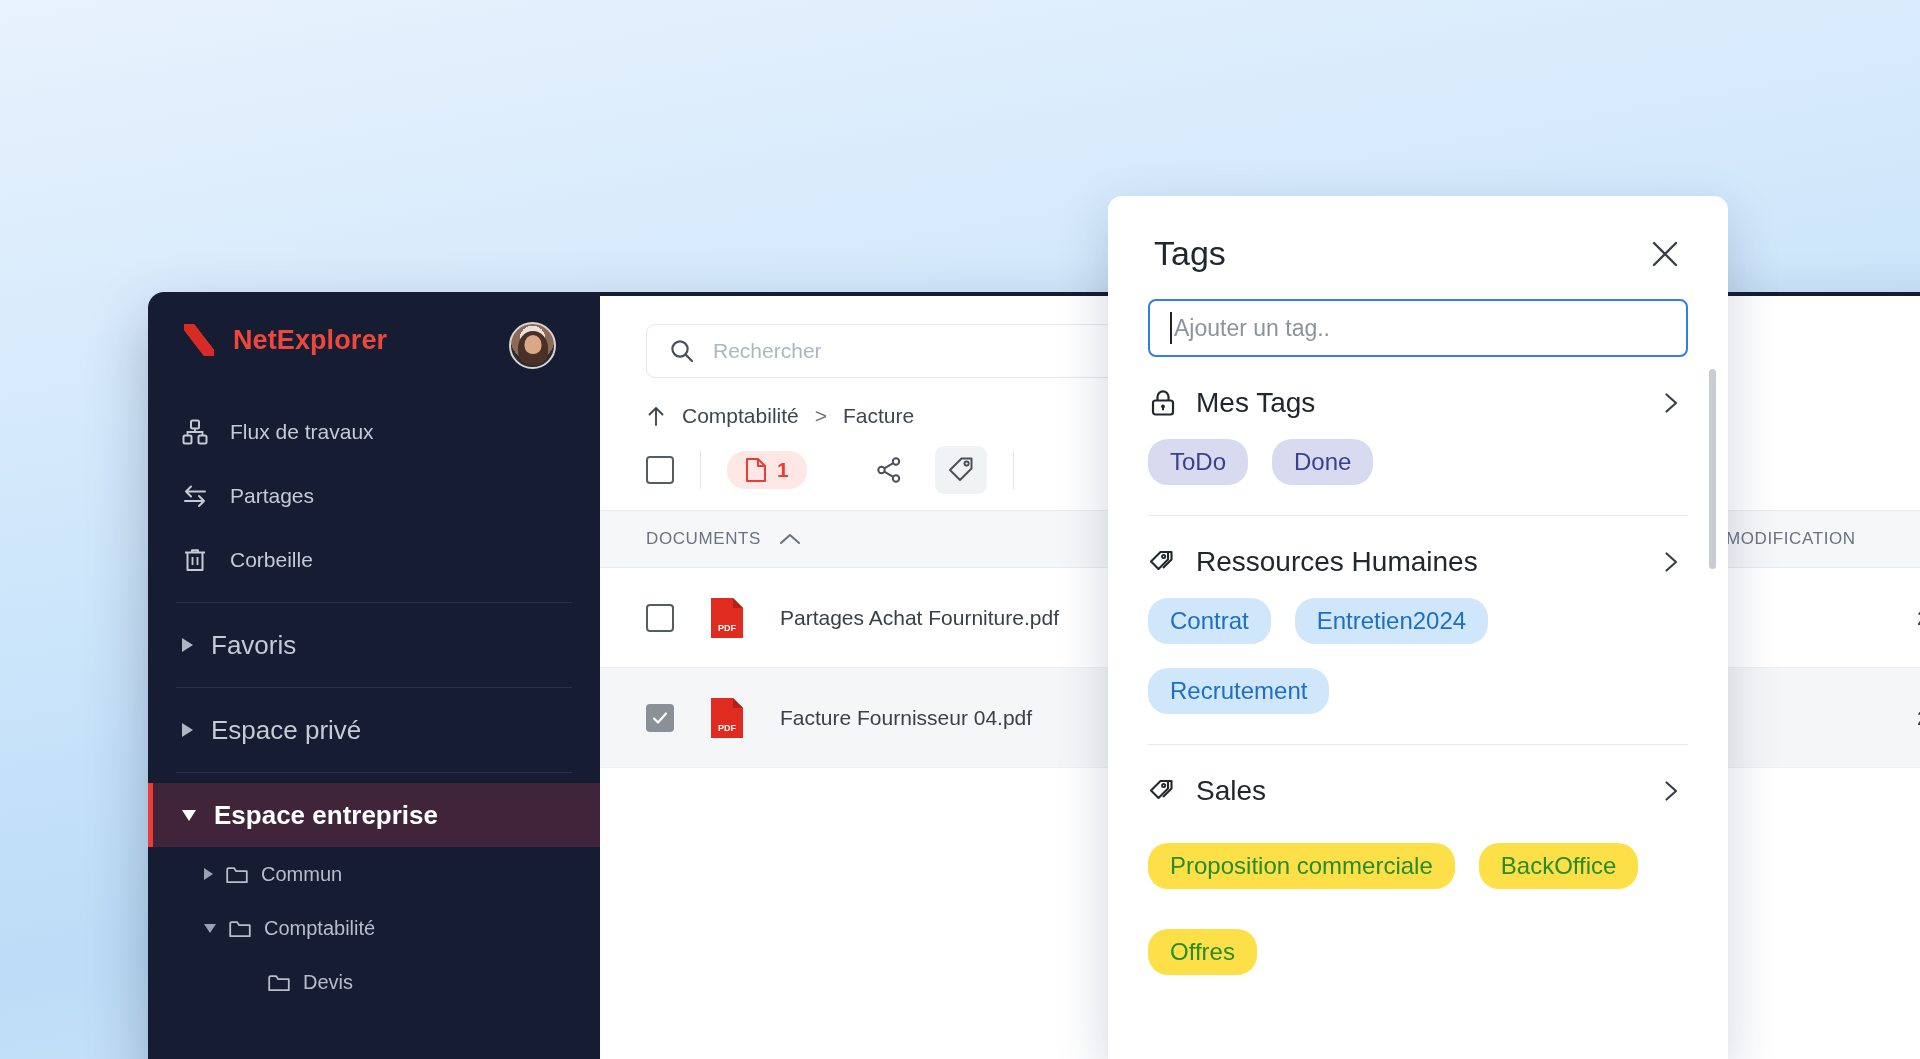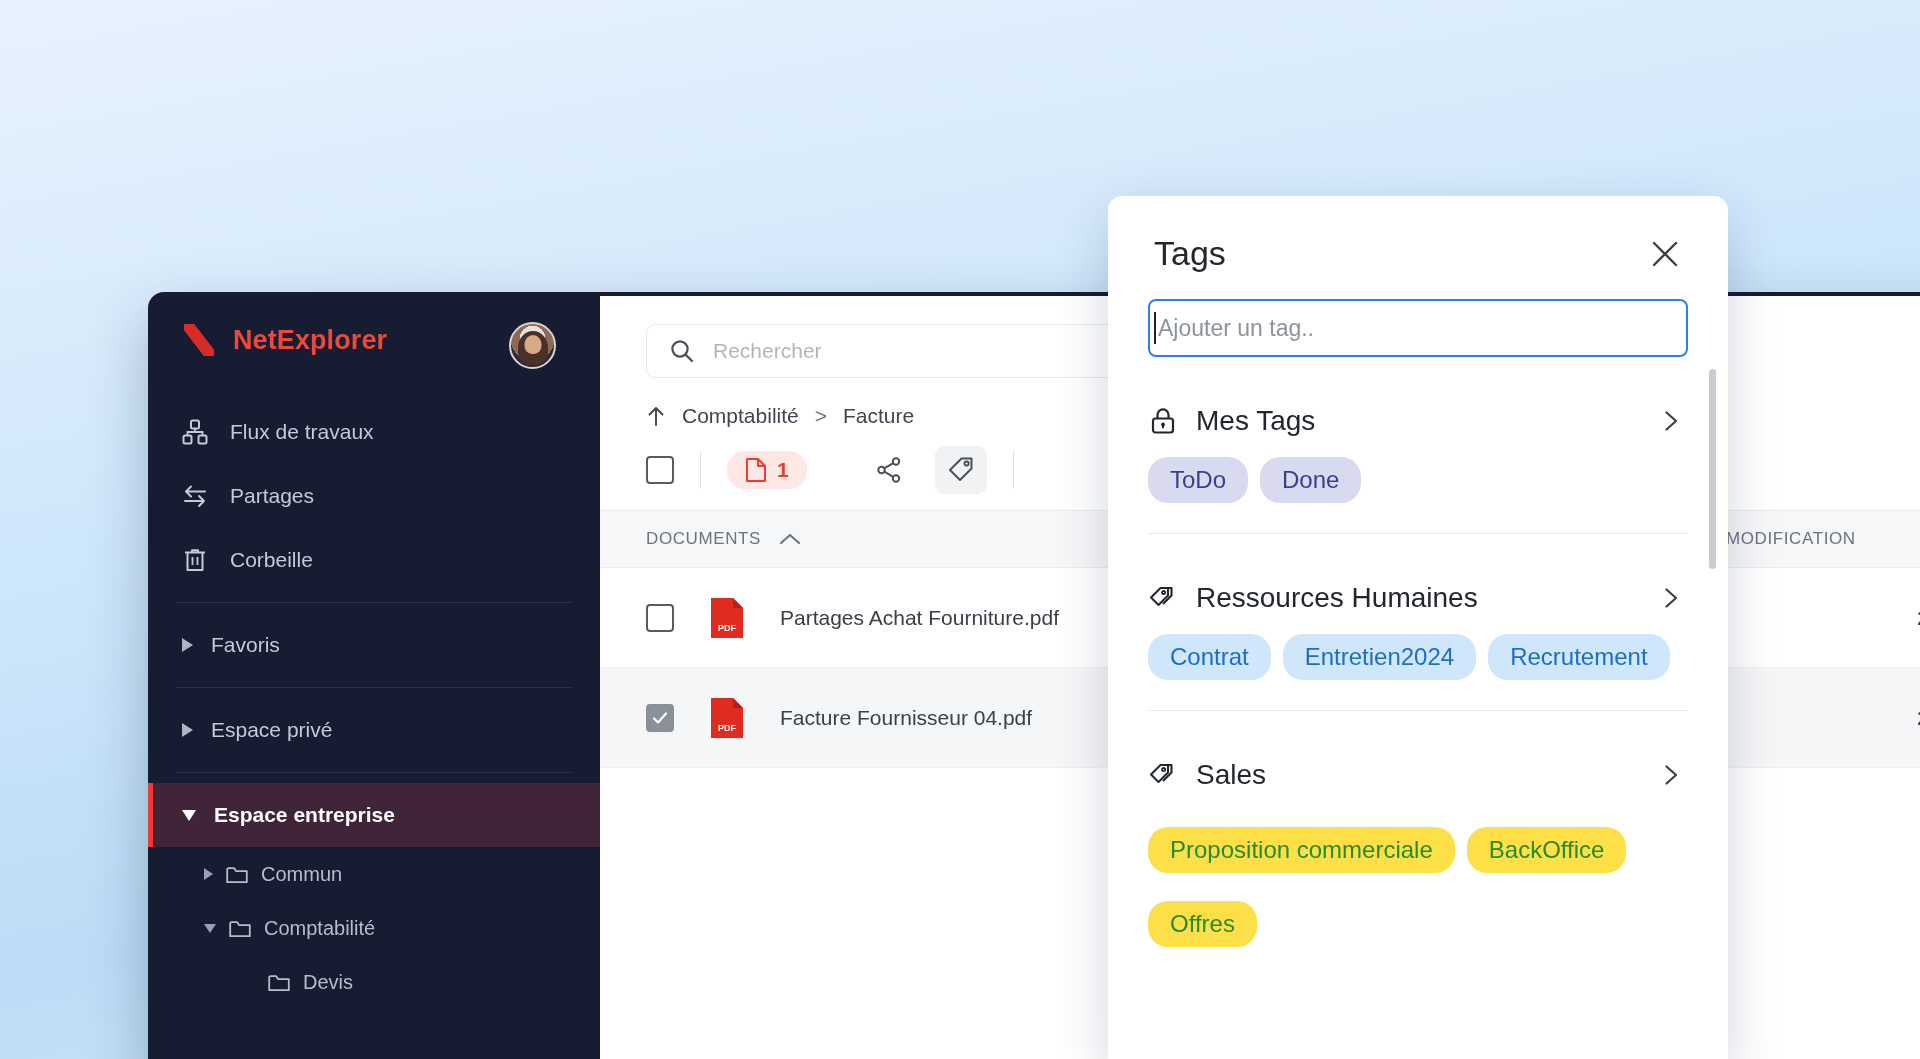--- a/index.html
+++ b/index.html
@@ -68,21 +68,21 @@
     height: 64px; padding: 0 34px;
     font-size: 21px; color:#c4cad6; cursor:pointer;
   }
   .nav-item .nav-ico { width: 26px; height: 26px; flex:0 0 26px; display:block; }
 
   .sep { height:1px; background:#2a3048; margin: 10px 28px; }
 
   .section-item {
     display:flex; align-items:center; gap:18px;
     height: 64px; padding: 0 34px;
-    font-size: 21px; color:#c4cad6; cursor:pointer;
+    font-size: 26px; color:#c4cad6; cursor:pointer;
     position:relative;
   }
   .section-item.active {
     background:#40243a; color:#ffffff; font-weight:600;
   }
   .section-item.active::before{
     content:""; position:absolute; left:0; top:0; bottom:0;
     width:5px; background:#ef3b34;
   }
   .tri { width:0;height:0;border-left:11px solid #aeb5c4;border-top:7px solid transparent;border-bottom:7px solid transparent; }
@@ -175,40 +175,40 @@
   .tp-head{
     display:flex;align-items:center;justify-content:space-between;
     padding: 38px 46px 0 46px;
   }
   .tp-title{ font-size:34px; color:#22262d; font-weight:400; }
   .tp-close{ cursor:pointer; width:34px;height:34px; }
 
   .tp-input-wrap{ padding: 26px 40px 0 40px; }
   .tp-input{
     height:58px; border:2px solid #2f7fe4; border-radius:8px;
-    display:flex; align-items:center; padding-left:4px; gap:2px;
+    display:flex; align-items:center; padding-left:20px; gap:2px;
   }
   .caret{ width:2px;height:32px;background:#222; }
   .tp-ph{ font-size:23px; color:#8d939c; }
 
   .tp-body{ flex:1 1 auto; overflow:hidden; position:relative; padding: 0 0 0 0; }
   .tp-scroll{ padding: 0 40px 0 40px; }
   .tp-scrollbar{
     position:absolute; right:12px; top:12px; width:7px; height:200px;
     background:#c9ccd2; border-radius:4px;
   }
-  .grp{ padding-top: 48px; }
+  .grp{ padding-top: 30px; }
   .grp-head{
     display:flex; align-items:center; gap:18px;
     font-size:28px; color:#22262d;
     padding-right:6px;
   }
   .grp-head .grp-name{ flex:1 1 auto; }
   .chev{ width:22px;height:22px; flex:0 0 22px; }
-  .tag-wrap{ display:flex; flex-wrap:wrap; gap:12px; margin-top:20px; }
+  .tag-wrap{ display:flex; flex-wrap:wrap; gap:24px; margin-top:20px; }
   .tag{
     border-radius:20px; padding:9px 22px; font-size:24px;
     white-space:nowrap;
   }
   .tag.purple{ background:#d8daef; color:#3b3f8f; }
   .tag.blue{ background:#cfe6fb; color:#1d6fc4; }
   .tag.green{ background:#fde047; color:#2a8b2a;margin-top:16px; }
   .grp-div{ height:1px; background:#e6e8eb; margin-top:30px; }
 </style>
 </head>

